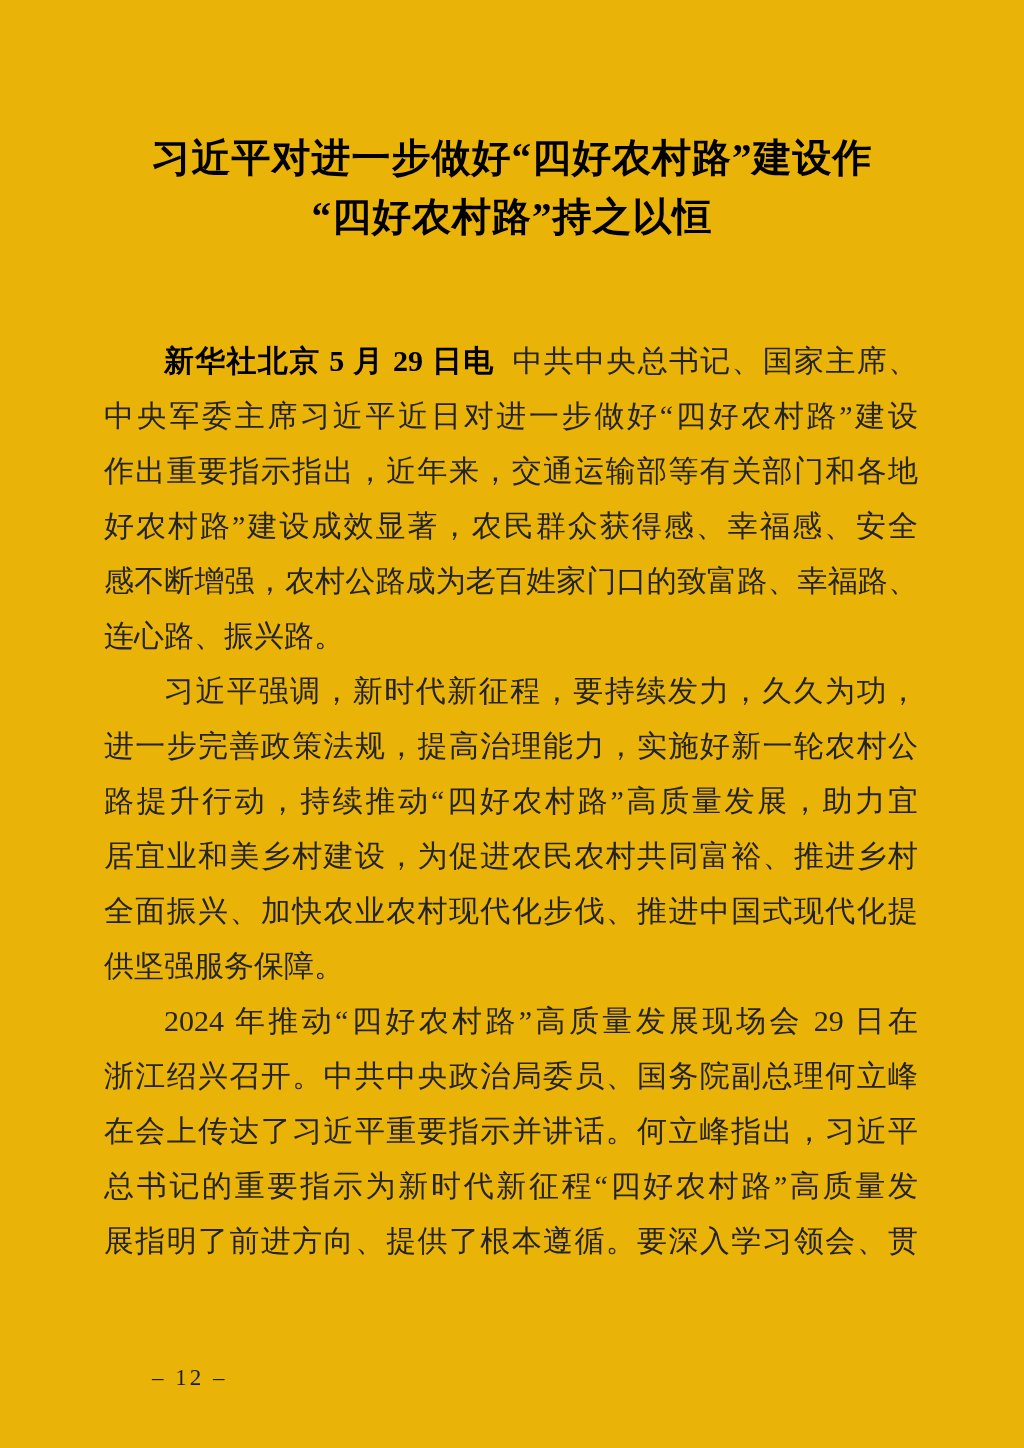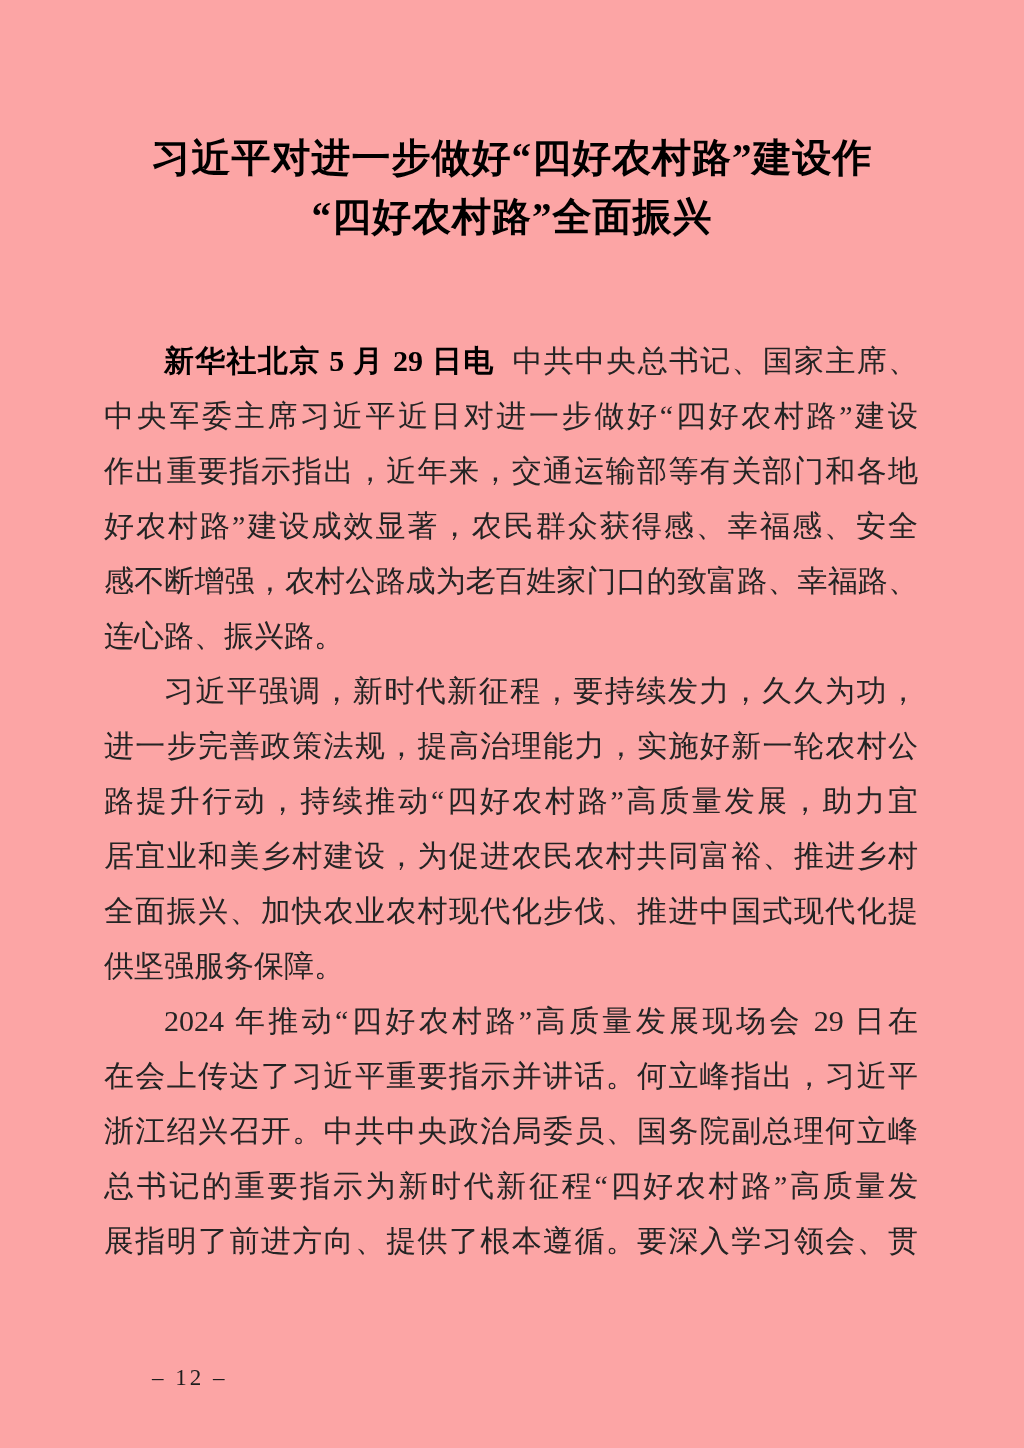--- a/index.html
+++ b/index.html
@@ -4,21 +4,21 @@
 <style>
   html, body {
     margin: 0;
     padding: 0;
     background: #ffffff;
   }
   .page {
     position: relative;
     width: 1024px;
     height: 1448px;
-    background: #fca5a5;
+    background: #eab308;
     font-family: "Liberation Serif", "DejaVu Serif", serif;
     overflow: hidden;
   }
   .doc-title {
     position: absolute;
     top: 128px;
     left: 62px;
     width: 900px;
     margin: 0;
     text-align: center;
@@ -64,38 +64,38 @@
     letter-spacing: 3px;
   }
 </style>
 </head>
 <body>
 
 <div class="page">
 
   <h1 class="doc-title">
     <div>习近平对进一步做好“四好农村路”建设作</div>
-    <div>“四好农村路”全面振兴</div>
+    <div>“四好农村路”持之以恒</div>
   </h1>
 
   <div class="doc-body">
     <div class="line first"><b class="dateline">新华社北京 5 月 29 日电</b><span>中共中央总书记、国家主席、</span></div>
     <div class="line">中央军委主席习近平近日对进一步做好“四好农村路”建设</div>
     <div class="line">作出重要指示指出，近年来，交通运输部等有关部门和各地</div>
     <div class="line">好农村路”建设成效显著，农民群众获得感、幸福感、安全</div>
     <div class="line">感不断增强，农村公路成为老百姓家门口的致富路、幸福路、</div>
     <div class="line para-end">连心路、振兴路。</div>
     <div class="line first">习近平强调，新时代新征程，要持续发力，久久为功，</div>
     <div class="line">进一步完善政策法规，提高治理能力，实施好新一轮农村公</div>
     <div class="line">路提升行动，持续推动“四好农村路”高质量发展，助力宜</div>
     <div class="line">居宜业和美乡村建设，为促进农民农村共同富裕、推进乡村</div>
     <div class="line">全面振兴、加快农业农村现代化步伐、推进中国式现代化提</div>
     <div class="line para-end">供坚强服务保障。</div>
     <div class="line first">2024 年推动“四好农村路”高质量发展现场会 29 日在</div>
+    <div class="line">浙江绍兴召开。中共中央政治局委员、国务院副总理何立峰</div>
     <div class="line">在会上传达了习近平重要指示并讲话。何立峰指出，习近平</div>
-    <div class="line">浙江绍兴召开。中共中央政治局委员、国务院副总理何立峰</div>
     <div class="line">总书记的重要指示为新时代新征程“四好农村路”高质量发</div>
     <div class="line">展指明了前进方向、提供了根本遵循。要深入学习领会、贯</div>
   </div>
 
   <div class="page-number">– 12 –</div>
 
 </div>
 
 </body></html>

